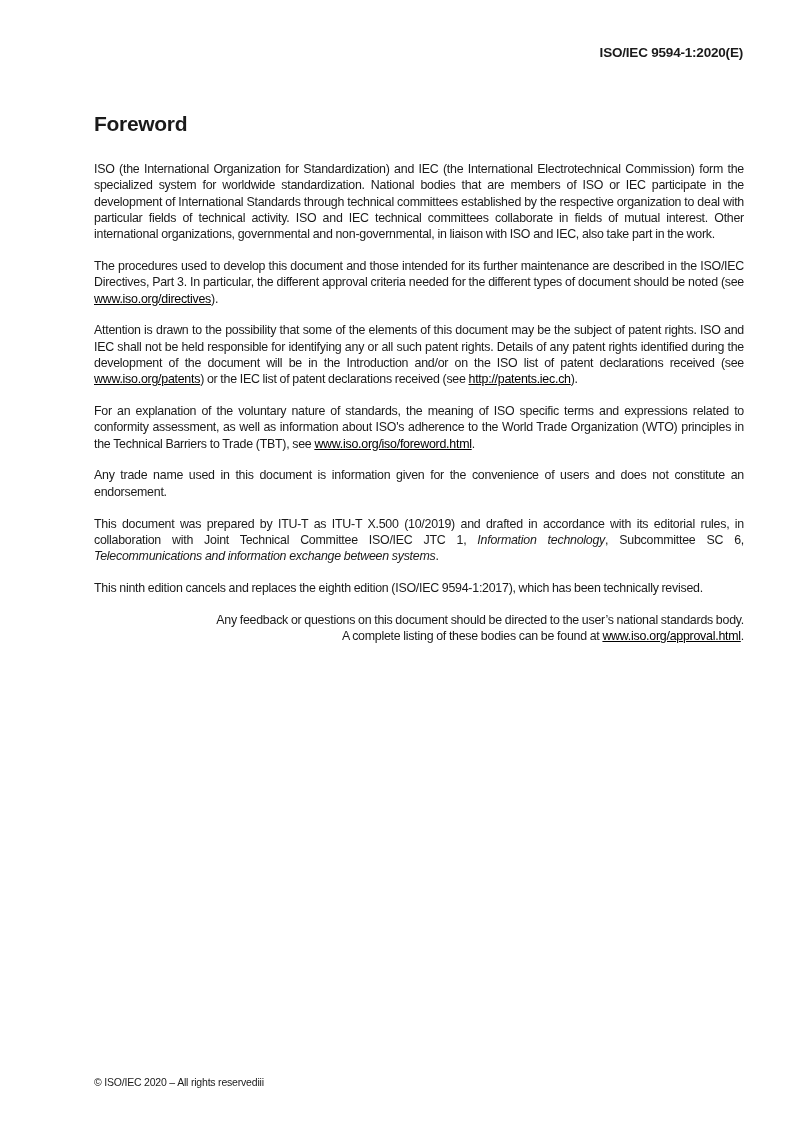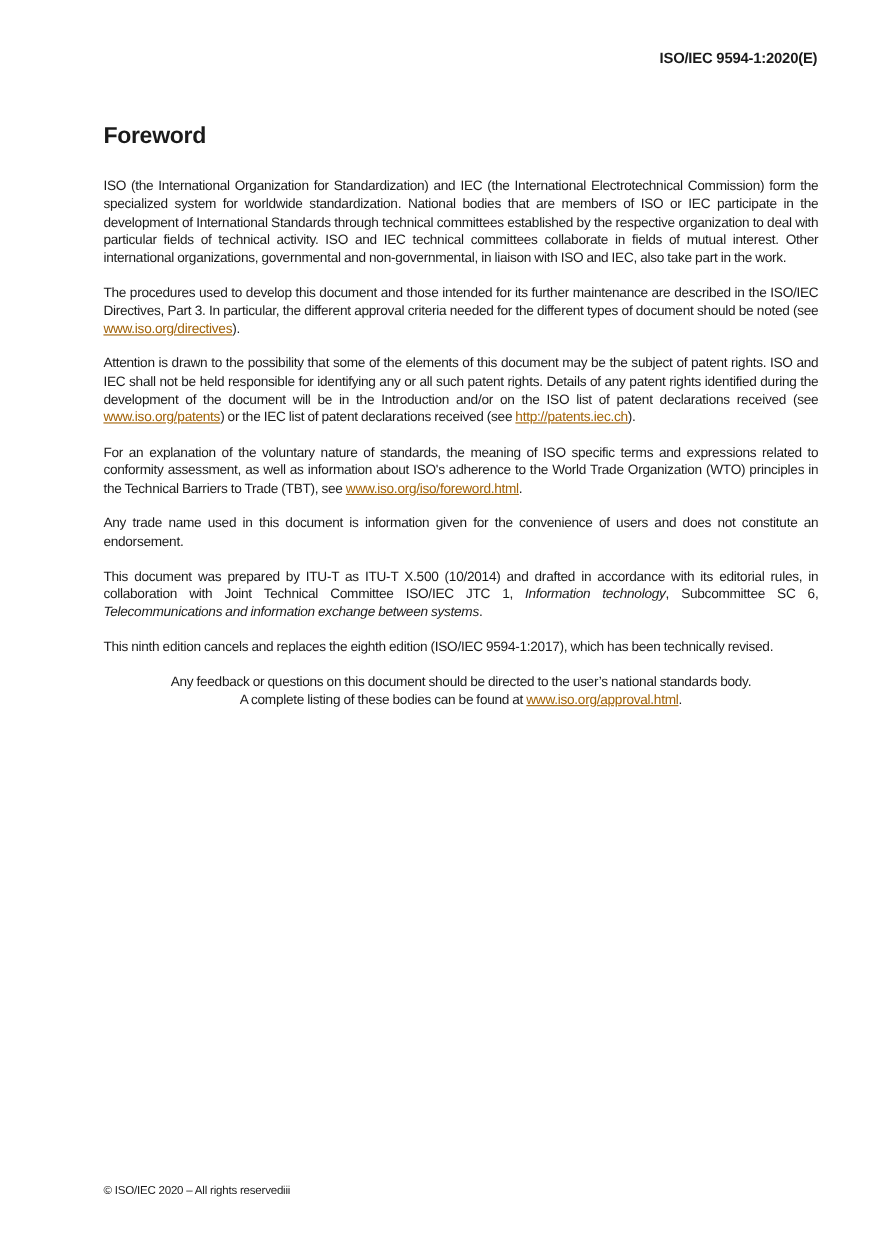--- a/index.html
+++ b/index.html
@@ -5,21 +5,21 @@
     html, body { margin: 0; padding: 0; background: #ffffff; }
     body { width: 793px; height: 1122px; position: relative; overflow: hidden;
       font-family: "Liberation Serif", "DejaVu Serif", serif; color: #1a1a1a; }
     .header-ref { position: absolute; top: 45px; right: 50px; font-weight: bold; font-size: 13.5px;
       font-family: "Liberation Sans Narrow", "Liberation Sans", sans-serif; letter-spacing: -0.2px; }
     .title { position: absolute; top: 112px; left: 94px; font-weight: bold; font-size: 21px;
       font-family: "Liberation Sans", sans-serif; letter-spacing: -0.3px; margin: 0; }
     .body { position: absolute; top: 161px; left: 94px; width: 650px; }
     p { margin: 0 0 15.5px 0; font-size: 12.4px; line-height: 16.3px; text-align: justify;
       font-family: "Liberation Sans", sans-serif; letter-spacing: -0.25px; word-spacing: -0.3px; }
-    a { color: #a16207; text-decoration: underline; }
+    a { color: #000000; text-decoration: underline; }
     em { font-style: italic; }
     .footer { position: absolute; top: 1076px; left: 94px; width: 650px; font-size: 10.5px;
       font-family: "Liberation Sans", sans-serif; display: flex; letter-spacing: -0.2px; }
   </style>
 </head>
 <body>
 
 <div class="header-ref">ISO/IEC 9594-1:2020(E)</div>
 
 <h1 class="title">Foreword</h1>
@@ -28,24 +28,24 @@
   <p><span>ISO (the International Organization for Standardization) and IEC (the International Electrotechnical Commission) form the specialized system for worldwide standardization. National bodies that are members of ISO or IEC participate in the development of International Standards through technical committees established by the respective organization to deal with particular fields of technical activity. ISO and IEC technical committees collaborate in fields of mutual interest. Other international organizations, governmental and non-governmental, in liaison with ISO and IEC, also take part in the work.</span></p>
 
   <p><span>The procedures used to develop this document and those intended for its further maintenance are described in the ISO/IEC Directives, Part 3. In particular, the different approval criteria needed for the different types of document should be noted (see </span><a>www.iso.org/directives</a><span>).</span></p>
 
   <p><span>Attention is drawn to the possibility that some of the elements of this document may be the subject of patent rights. ISO and IEC shall not be held responsible for identifying any or all such patent rights. Details of any patent rights identified during the development of the document will be in the Introduction and/or on the ISO list of patent declarations received (see </span><a>www.iso.org/patents</a><span>) or the IEC list of patent declarations received (see </span><a>http://patents.iec.ch</a><span>).</span></p>
 
   <p><span>For an explanation of the voluntary nature of standards, the meaning of ISO specific terms and expressions related to conformity assessment, as well as information about ISO's adherence to the World Trade Organization (WTO) principles in the Technical Barriers to Trade (TBT), see </span><a>www.iso.org/iso/foreword.html</a><span>.</span></p>
 
   <p><span>Any trade name used in this document is information given for the convenience of users and does not constitute an endorsement.</span></p>
 
-  <p><span>This document was prepared by ITU-T as ITU-T X.500 (10/2014) and drafted in accordance with its editorial rules, in collaboration with Joint Technical Committee ISO/IEC JTC 1, </span><em>Information technology</em><span>, Subcommittee SC 6, </span><em>Telecommunications and information exchange between systems</em><span>.</span></p>
+  <p><span>This document was prepared by ITU-T as ITU-T X.500 (10/2019) and drafted in accordance with its editorial rules, in collaboration with Joint Technical Committee ISO/IEC JTC 1, </span><em>Information technology</em><span>, Subcommittee SC 6, </span><em>Telecommunications and information exchange between systems</em><span>.</span></p>
 
   <p><span>This ninth edition cancels and replaces the eighth edition (ISO/IEC 9594-1:2017), which has been technically revised.</span></p>
 
 
-  <p style="text-align:center;"><span>Any feedback or questions on this document should be directed to the user’s national standards body.</span><br><span>A complete listing of these bodies can be found at </span><a>www.iso.org/approval.html</a><span>.</span></p>
+  <p style="text-align:right;"><span>Any feedback or questions on this document should be directed to the user’s national standards body.</span><br><span>A complete listing of these bodies can be found at </span><a>www.iso.org/approval.html</a><span>.</span></p>
 </div>
 
 <div class="footer">
   <span>© ISO/IEC 2020 – All rights reserved</span>
   <span>iii</span>
 </div>
 
 </body></html>

